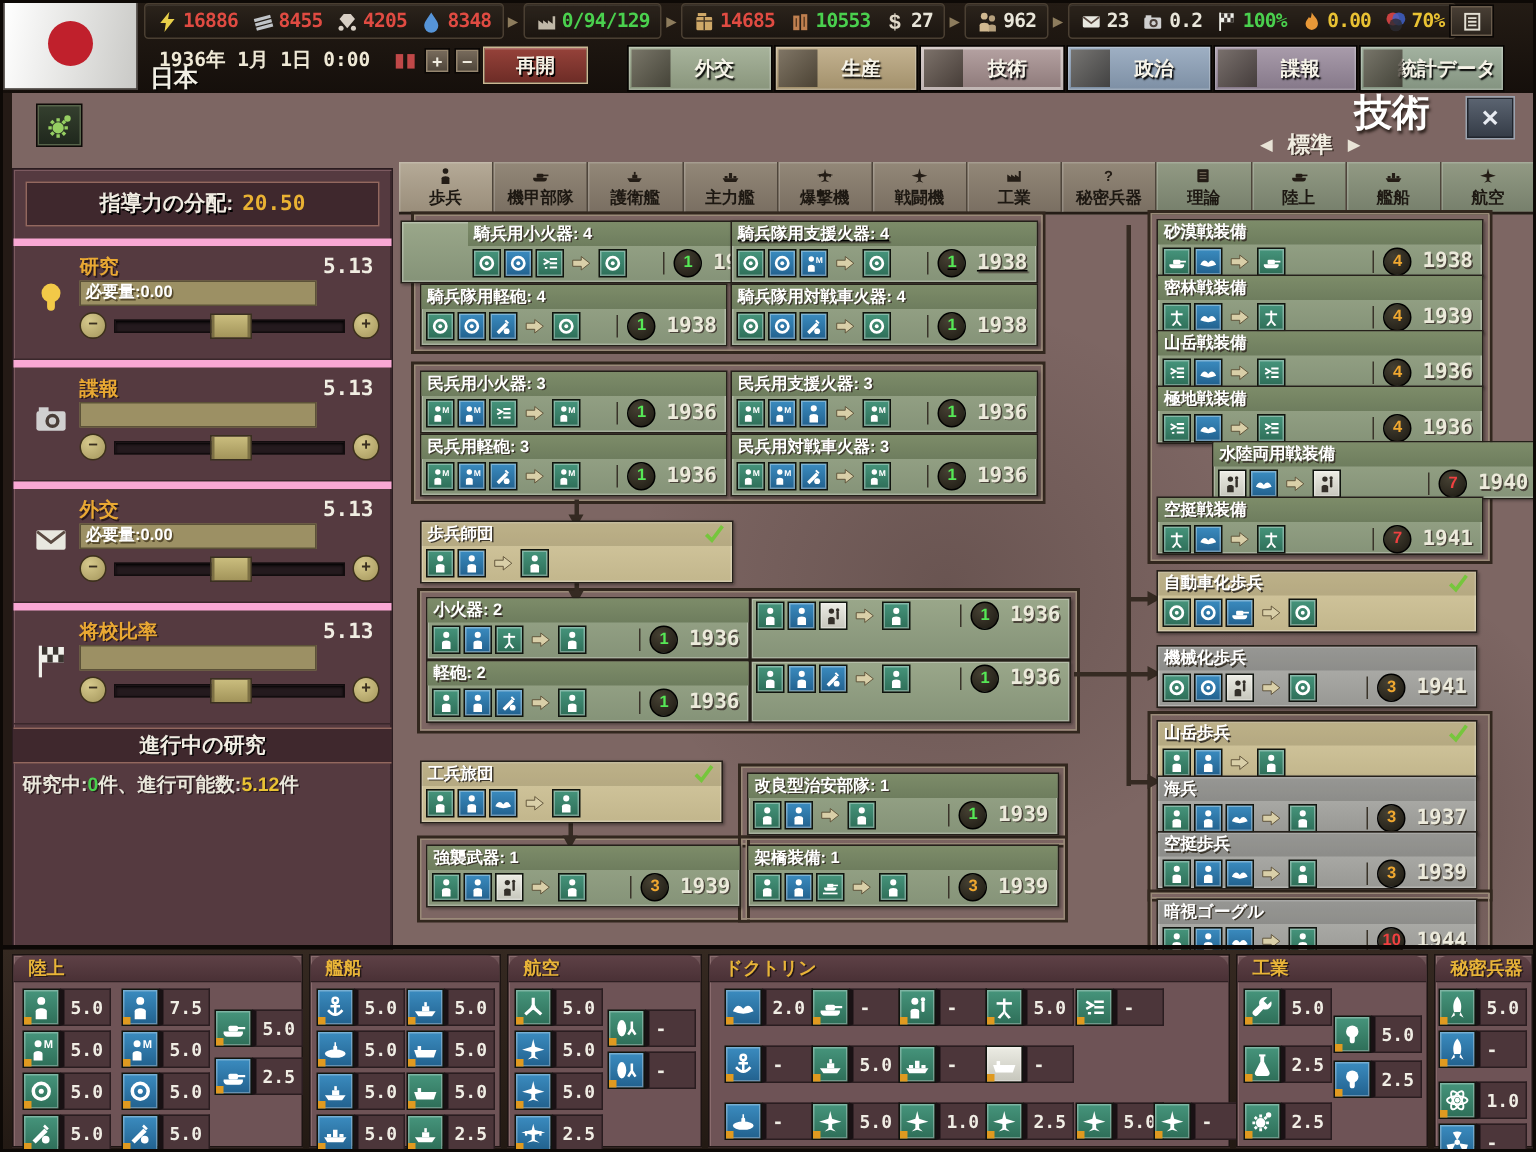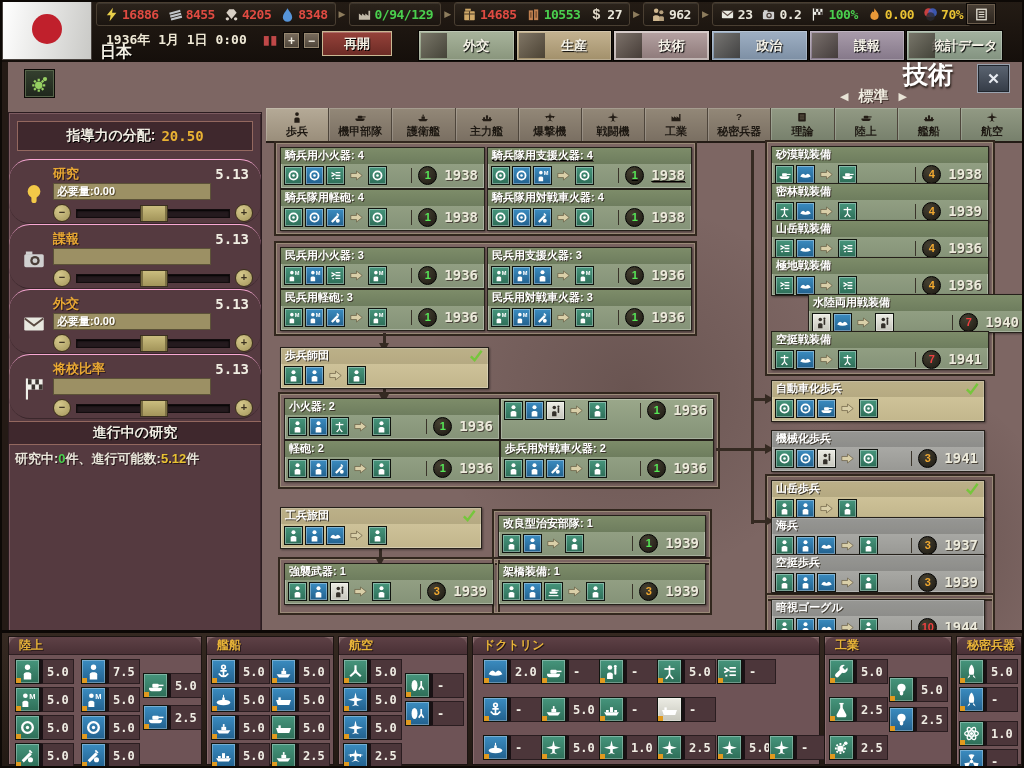--- a/index.html
+++ b/index.html
@@ -80,21 +80,21 @@
   .tlab{font:bold 11px sans-serif;color:#1d1812;}
   .tab.active{background:linear-gradient(#b5aa97,#9a8e7b);}
   .tab.alt{background:linear-gradient(#929a84,#77806c);}
   
   #lead-panel{position:absolute;left:8px;top:112px;width:252px;height:520px;background:#553a40;
               border:1px solid #2b1c20;box-shadow:inset 1px 1px 0 #7c5a60, inset -1px -1px 0 #3a262b;}
   #lead-header{margin:8px;height:28px;background:#3f282d;border:1px solid #93685f;
                display:flex;align-items:center;justify-content:center;gap:6px;}
   #lead-header .lt{font:bold 14px sans-serif;color:#f0ece2;text-shadow:1px 1px 0 #000;}
   #lead-header .lv{font:bold 14px "DejaVu Sans Mono",monospace;color:#e9b233;}
-  .lrow{display:flex;padding:5px 8px 0 6px;border-top:1px solid #f9a8d4;border-bottom:1px solid #3a272b;border-radius:21px;}
+  .lrow{display:flex;padding:5px 8px 12px 6px;border-top:5px solid #f9a8d4;border-bottom:1px solid #3a272b;}
   .lic{width:38px;display:flex;align-items:center;justify-content:center;}
   .lic svg{width:26px;height:26px;fill:currentColor;}
   .lbody{flex:1;}
   .l1{display:flex;justify-content:space-between;align-items:center;height:17px;}
   .llab{font:bold 13px sans-serif;color:#e9a833;text-shadow:1px 1px 0 #2a1a1d;}
   .lvalue{font:bold 14px "DejaVu Sans Mono",monospace;color:#f0ede2;margin-right:4px;}
   .lreq{width:150px;height:15px;background:#9c9064;border:1px solid #5c5238;margin:1px 0 3px;
         font:bold 11px sans-serif;color:#fff;text-shadow:1px 1px 0 #55492c;padding:0 3px;line-height:15px;}
   .lsl{display:flex;align-items:center;gap:5px;height:20px;}
   .sbtn{width:16px;height:16px;border-radius:50%;border:1px solid #3d311c;
@@ -734,21 +734,21 @@
     <div class="tline" style="left: 754px; top: 520px; width: 14px; height: 3px;"></div>
     <div class="tline" style="left: 383px; top: 333px; width: 3px; height: 11px;"></div>
     <div class="tline" style="left: 383px; top: 388px; width: 3px; height: 8px;"></div>
     <div class="tline" style="left: 379px; top: 547px; width: 3px; height: 12px;"></div>
     <div class="ah ah-r" style="left: 765px; top: 394px;"></div>
     <div class="ah ah-r" style="left: 765px; top: 444px;"></div>
     <div class="ah ah-r" style="left: 765px; top: 516px;"></div>
     <div class="ah ah-d" style="left: 379px; top: 343px;"></div>
     <div class="ah ah-d" style="left: 379px; top: 394px;"></div>
     <div class="ah ah-d" style="left: 375px; top: 557px;"></div>
-    <div class="tbox k-green" style="left: 280px; top: 147px; width: 203px; height: 40px;">
+    <div class="tbox k-green" style="left: 267px; top: 147px; width: 203px; height: 40px; padding-left: 44px;">
       <div class="ttl">騎兵用小火器: 4</div>
       <div class="trw">
         <span class="tile tg">
           <svg class="ti" viewBox="0 0 16 16">
             <use href="#i-ring"></use>
           </svg>
         </span>
         <span class="tile tb">
           <svg class="ti" viewBox="0 0 16 16">
             <use href="#i-ring"></use>
@@ -1138,21 +1138,20 @@
             <use href="#i-person"></use>
           </svg>
         </span>
         <span class="sp"></span>
         <span class="vdv"></span>
         <span class="badge b-green">1</span>
         <span class="yr">1936</span>
       </div>
     </div>
     <div class="tbox k-green" style="left: 500px; top: 440px; width: 212px; height: 40px;">
-      <div class="ttl">歩兵用対戦車火器: 2</div>
       <div class="trw">
         <span class="tile tg">
           <svg class="ti" viewBox="0 0 16 16">
             <use href="#i-person"></use>
           </svg>
         </span>
         <span class="tile tb">
           <svg class="ti" viewBox="0 0 16 16">
             <use href="#i-person"></use>
           </svg>

